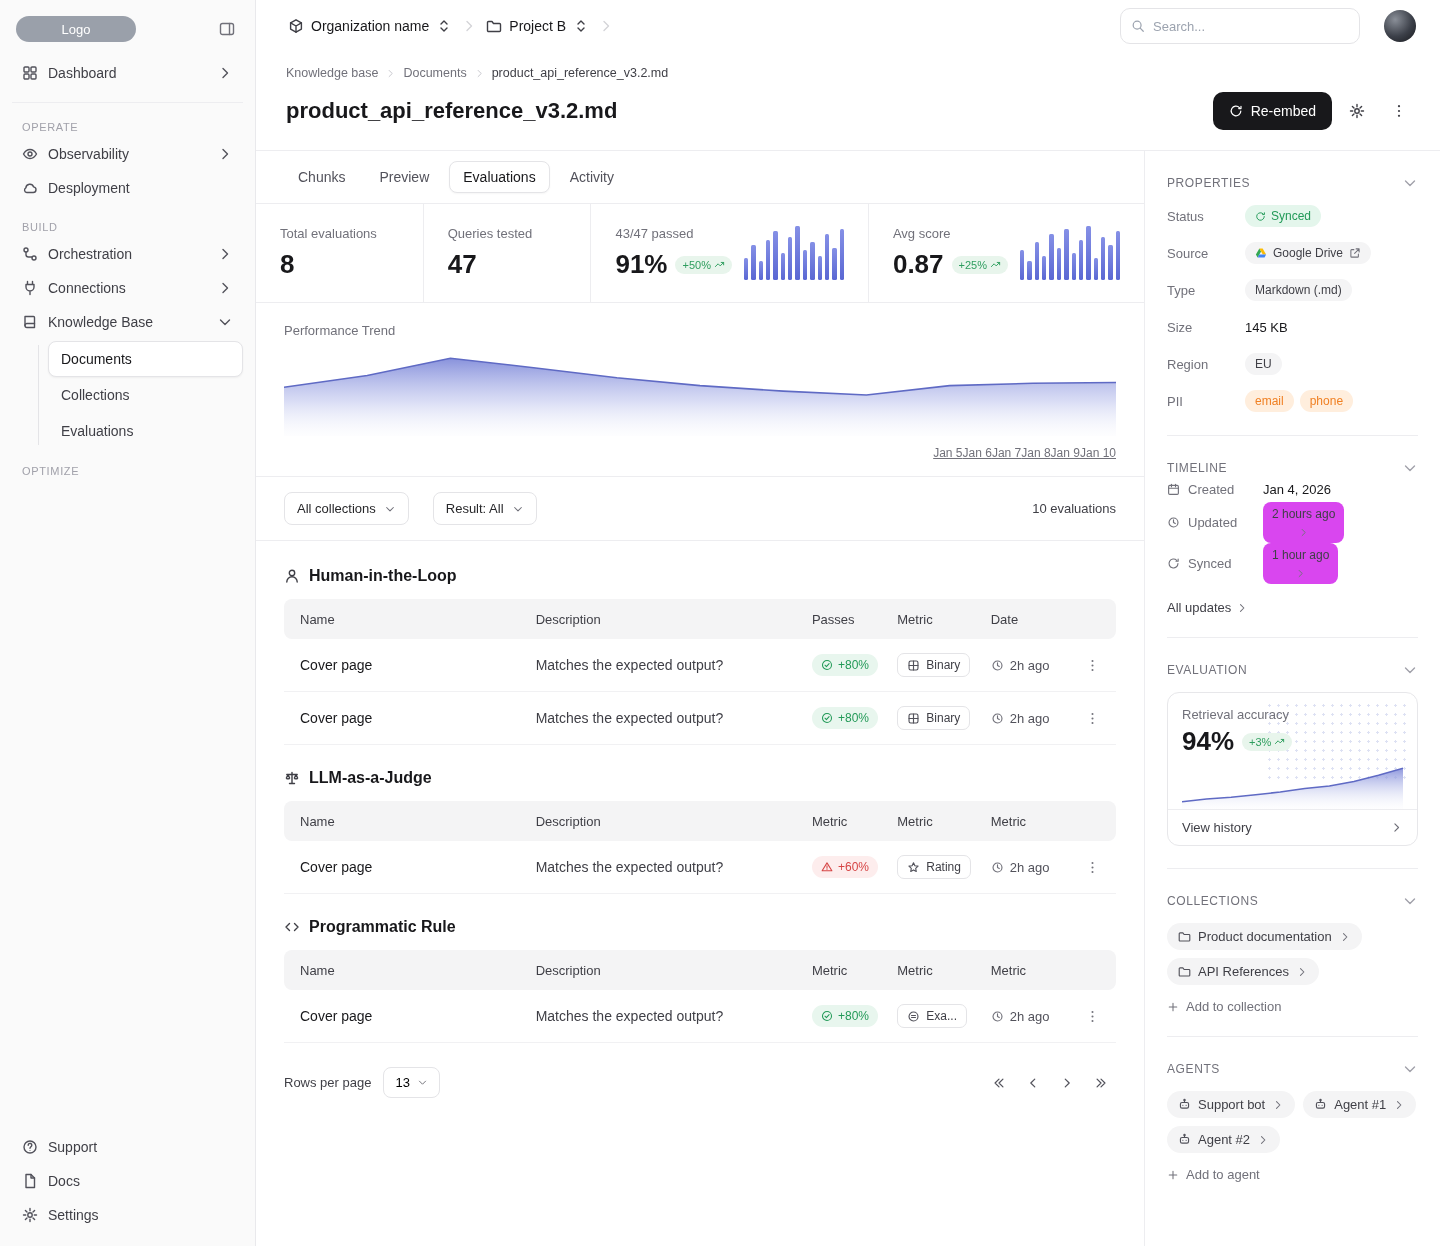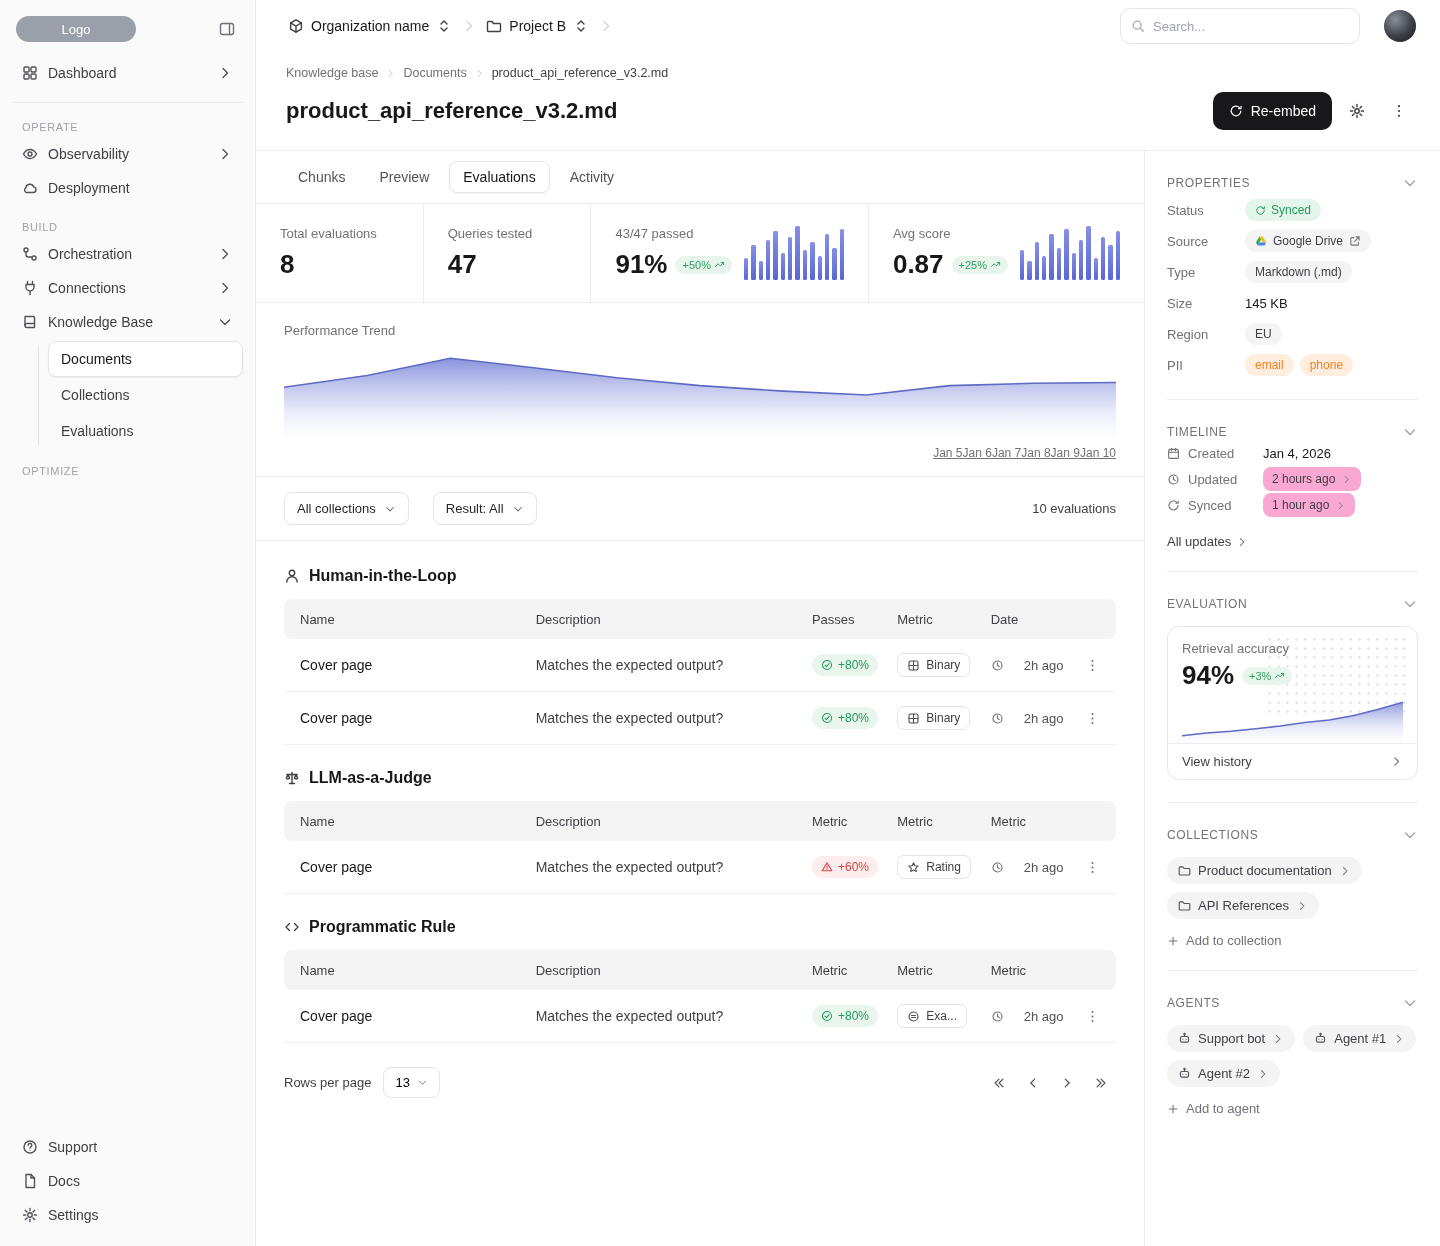--- a/index.html
+++ b/index.html
@@ -92,56 +92,56 @@
   .thead { background:#f4f4f5; border-radius:8px; height:40px; font-size:13px; color:#3f3f46; font-weight:500; }
   .trow { height:53px; border-bottom:1px solid #f1f1f3; }
   .cell-name { color:#18181b; }
   .cell-desc { color:#3f3f46; }
   .badge-pass { display:inline-flex; align-items:center; gap:5px; border-radius:999px; padding:4px 9px; font-size:12px; font-weight:500; width:fit-content; }
   .badge-pass.success { background:#e8f6ee; color:#239a58; }
   .badge-pass.danger { background:#fdeded; color:#d64545; }
   .badge-pass .ic { width:12px; height:12px; }
   .badge-metric { display:inline-flex; align-items:center; gap:6px; border:1px solid #e4e4e7; border-radius:7px; padding:4px 9px; font-size:12px; color:#3f3f46; width:fit-content; background:#fff; }
   .badge-metric .ic { width:13px; height:13px; color:#52525b; }
-  .cell-date { display:flex; align-items:center; gap:20px; font-size:13px; color:#52525b; }
+  .cell-date { display:flex; align-items:center; gap:6px; font-size:13px; color:#52525b; }
   .cell-date .ic { width:13px; height:13px; color:#71717a; }
   .row-menu { justify-self:end; background:none; border:none; color:#71717a; cursor:pointer; display:flex; }
   .row-menu .ic { width:15px; height:15px; }
 
   .pagerow { display:flex; align-items:center; padding:24px 28px 30px; }
   .pagerow-label { font-size:13px; color:#3f3f46; margin-right:12px; }
   .select-pill { display:flex; align-items:center; gap:7px; border:1px solid #e4e4e7; border-radius:8px; padding:7px 11px; font-size:13px; background:#fff; font-family:inherit; cursor:pointer; }
   .select-pill .ic { width:11px; height:11px; color:#71717a; }
   .pager { margin-left:auto; display:flex; gap:4px; }
   .pager-btn { width:30px; height:30px; display:flex; align-items:center; justify-content:center; color:#52525b; border-radius:6px; background:none; border:none; cursor:pointer; }
   .pager-btn .ic { width:14px; height:14px; }
 
   
   .rightpanel { width:296px; flex-shrink:0; border-left:1px solid #ededf0; padding:0 22px; }
   .sec { padding:24px 0 22px; border-bottom:1px solid #ededf0; }
   .sec.last { border-bottom:none; }
   .sec-head { display:flex; align-items:center; justify-content:space-between; }
   .sec-title { font-size:12px; letter-spacing:.05em; color:#71717a; font-weight:500; }
   .sec-chev { width:13px; height:13px; color:#a1a1aa; cursor:pointer; }
-  .prop-row { display:flex; align-items:center; margin-top:7px; min-height:24px; }
+  .prop-row { display:flex; align-items:center; margin-top:13px; min-height:24px; }
   .prop-label { width:78px; flex-shrink:0; font-size:13px; color:#71717a; }
   .prop-value { font-size:13px; color:#18181b; }
   .chip-gray { display:inline-flex; align-items:center; gap:6px; background:#f4f4f5; border-radius:999px; padding:4px 10px; font-size:12px; color:#3f3f46; }
   .chip-gray .ic { width:12px; height:12px; }
   .chip-green { display:inline-flex; align-items:center; gap:5px; background:#e4f6ec; color:#229a58; border-radius:999px; padding:4px 10px; font-size:12px; font-weight:500; }
   .chip-green .ic { width:11px; height:11px; }
   .chip-orange { display:inline-flex; align-items:center; background:#ffeedd; color:#f08124; border-radius:999px; padding:4px 10px; font-size:12px; font-weight:500; }
   .pii-wrap { display:flex; gap:6px; }
   .ext-ic { width:12px; height:12px; color:#71717a; }
 
   .tl-row { display:flex; align-items:center; min-height:26px; }
   .tl-label { display:flex; align-items:center; gap:8px; width:96px; flex-shrink:0; font-size:13px; color:#71717a; }
   .tl-label .ic { width:13px; height:13px; }
   .tl-value { font-size:13px; color:#18181b; }
-  .tl-chip { display:inline-flex; align-items:center; gap:6px; background:#f9a8d4; border:none; border-radius:8px; padding:5px 9px; font-size:12px; color:#3f3f46; font-family:inherit; cursor:pointer; }
+  .tl-chip { display:inline-flex; align-items:center; gap:6px; background:#d946ef; border:none; border-radius:8px; padding:5px 9px; font-size:12px; color:#3f3f46; font-family:inherit; cursor:pointer;flex-direction:column; }
   .tl-chip .ic { width:11px; height:11px; color:#71717a; }
   .tl-all { display:flex; align-items:center; gap:5px; margin-top:16px; font-size:13px; color:#3f3f46; font-weight:500; cursor:pointer; width:fit-content; }
   .tl-all .ic { width:12px; height:12px; color:#71717a; }
 
   .eval-card { position:relative; margin-top:14px; border:1px solid #e7e7ea; border-radius:12px; overflow:hidden; }
   .eval-card::before { content:""; position:absolute; right:8px; top:8px; width:58%; height:52%; background-image:radial-gradient(#dde1f3 1.2px, transparent 1.2px); background-size:9px 9px; }
   .eval-body { position:relative; padding:14px 14px 0; }
   .eval-label { font-size:13px; color:#71717a; }
   .eval-value-row { display:flex; align-items:center; gap:8px; margin-top:4px; }
   .eval-value { font-size:26px; font-weight:700; }

